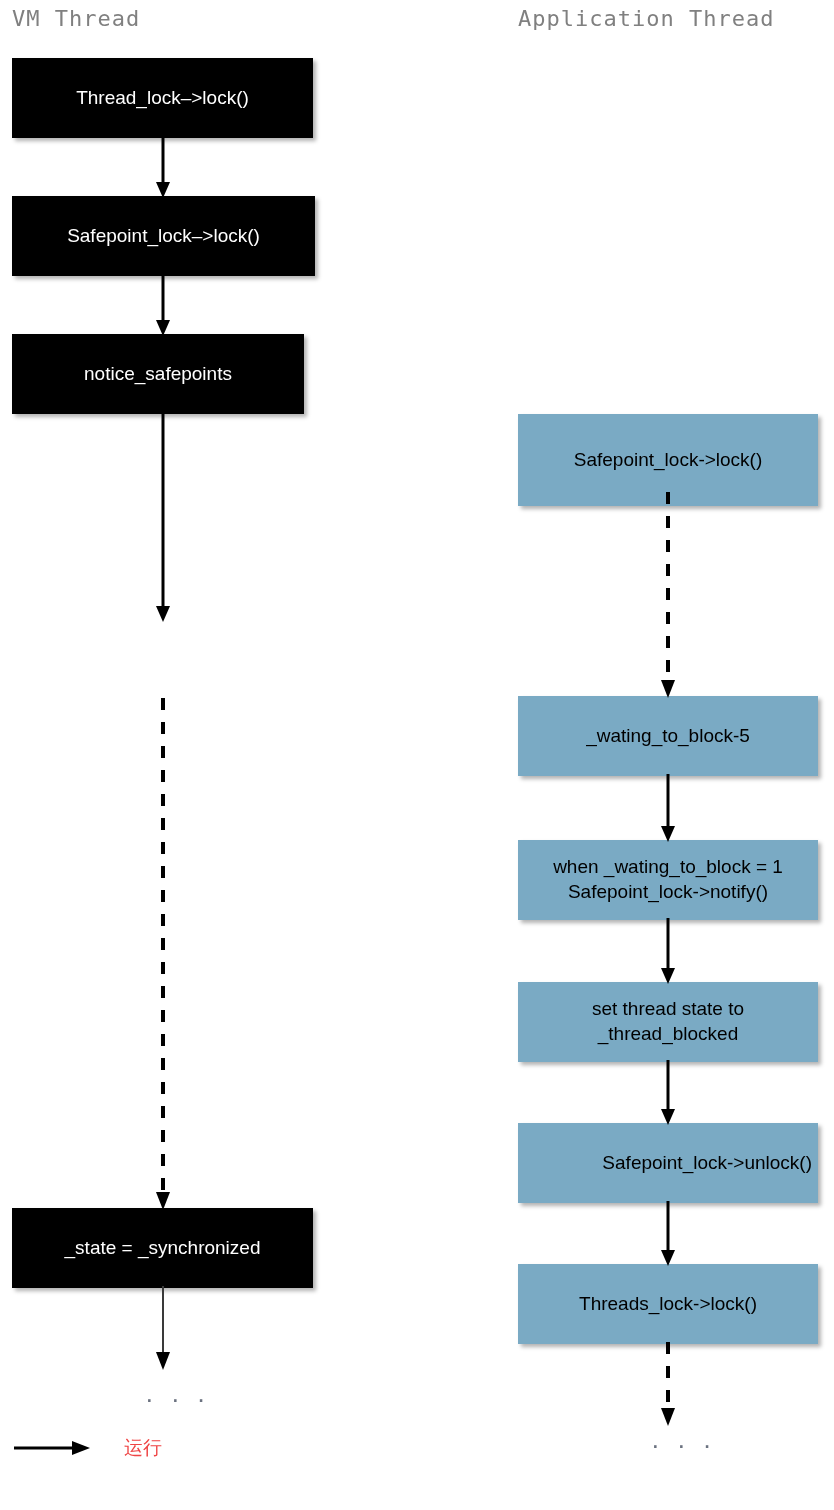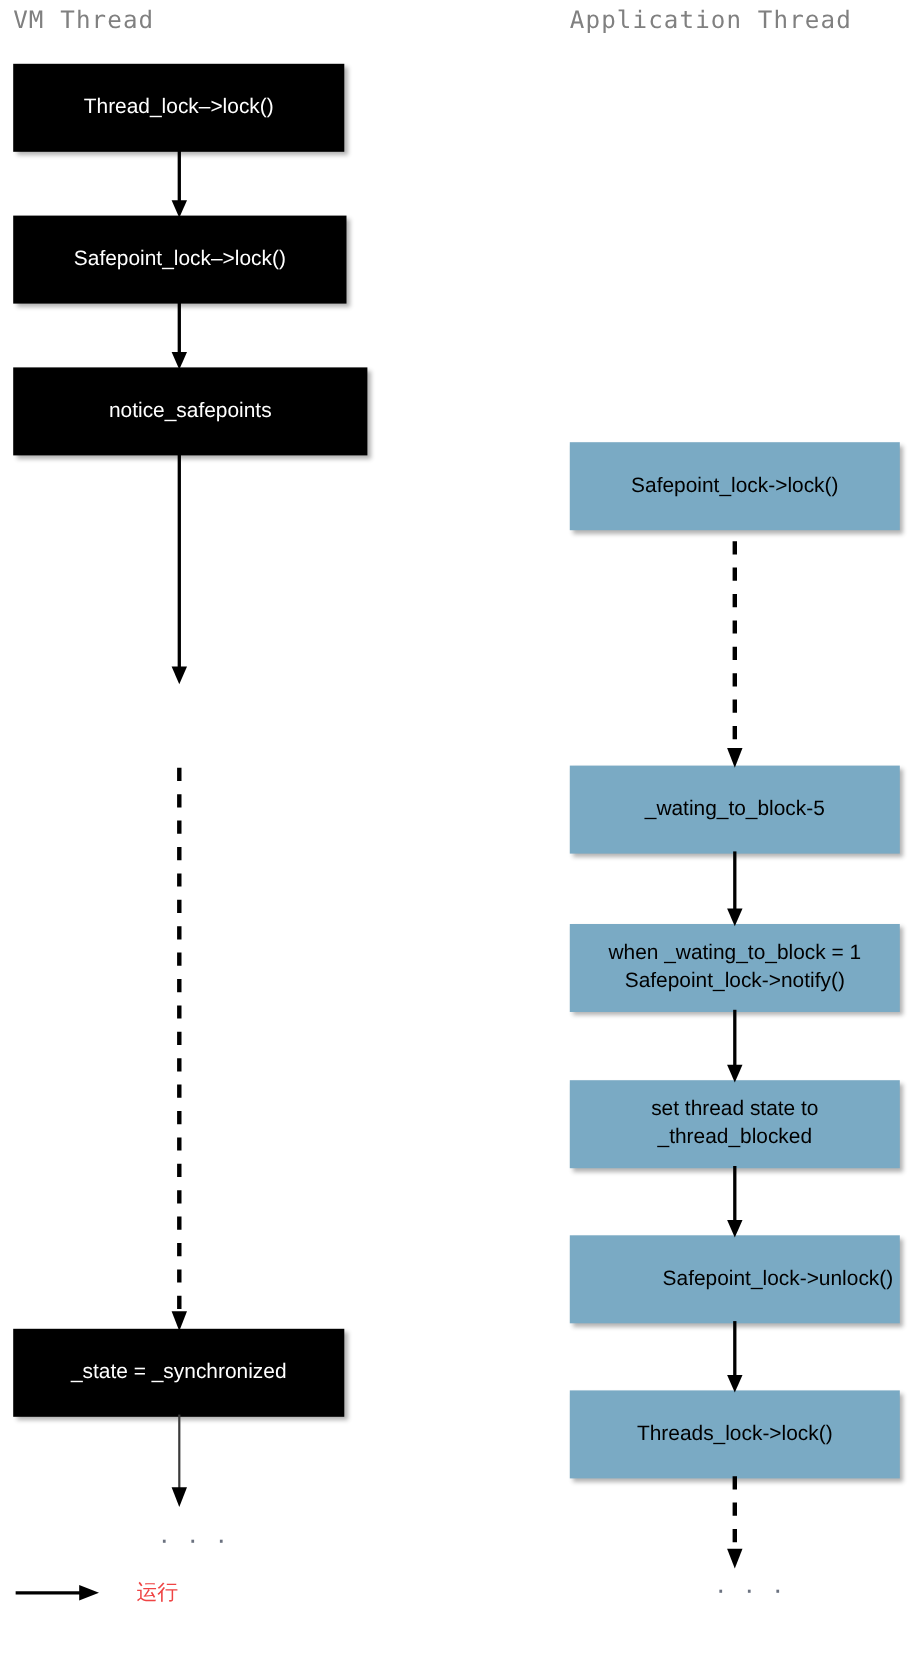--- a/index.html
+++ b/index.html
@@ -102,21 +102,21 @@
   <div class="col-header" style="left:518px; top:6px; width:300px;">Application Thread</div>
 
   <div class="node teal" style="left:12px; top:58px; width:301px; height:80px;">
     <span class="txt">Thread_lock–&gt;lock()</span>
   </div>
 
   <div class="node teal" style="left:12px; top:196px; width:303px; height:80px;">
     <span class="txt">Safepoint_lock–&gt;lock()</span>
   </div>
 
-  <div class="node teal" style="left:12px; top:334px; width:322px; height:80px;">
+  <div class="node teal" style="left:12px; top:334px; width:292px; height:80px;">
     <span class="txt">notice_safepoints</span>
   </div>
 
 
   <div class="node teal" style="left:12px; top:1208px; width:301px; height:80px;">
     <span class="txt">_state = _synchronized</span>
   </div>
 
   <svg class="conn" style="left:140px; top:136px; width:50px; height:64px;" viewBox="0 0 50 64">
     <line x1="23" y1="0" x2="23" y2="50" stroke="#000" stroke-width="3"></line>
@@ -138,21 +138,21 @@
     <polygon points="23,512 16,494 30,494" fill="#000"></polygon>
   </svg>
 
   <svg class="conn" style="left:140px; top:1286px; width:50px; height:86px;" viewBox="0 0 50 86">
     <line x1="23" y1="0" x2="23" y2="70" stroke="#3a3a3a" stroke-width="2"></line>
     <polygon points="23,84 16,66 30,66" fill="#000"></polygon>
   </svg>
 
   <div class="ellipsis" style="left:145px; top:1386px;">· · ·</div>
 
-  <div class="node blue" style="left:518px; top:402px; width:300px; height:80px;">
+  <div class="node blue" style="left:518px; top:414px; width:300px; height:92px;">
     <span class="txt">Safepoint_lock-&gt;lock()</span>
   </div>
 
   <div class="node blue" style="left:518px; top:696px; width:300px; height:80px;">
     <span class="txt">_wating_to_block-5</span>
   </div>
 
   <div class="node blue" style="left:518px; top:840px; width:300px; height:80px;">
     <span class="txt">when _wating_to_block = 1
 Safepoint_lock-&gt;notify()</span>

